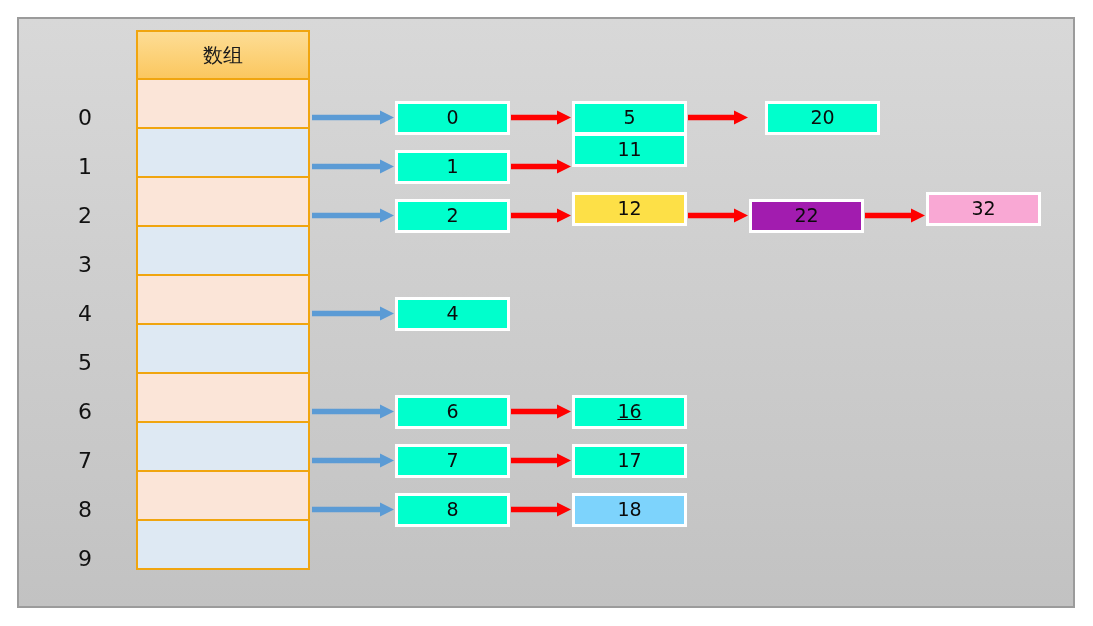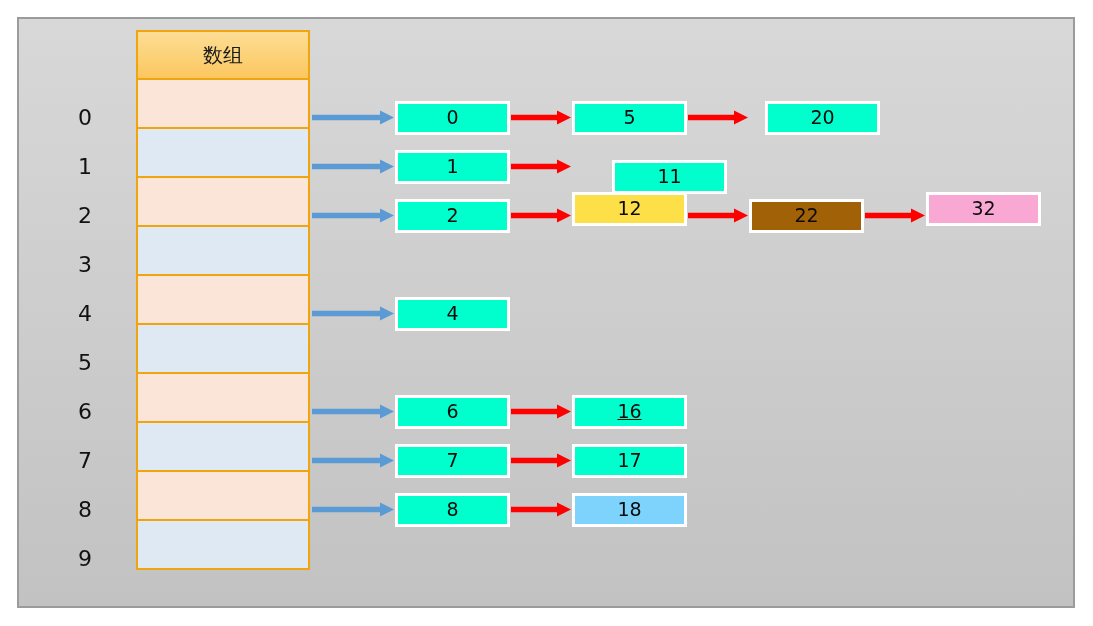--- a/index.html
+++ b/index.html
@@ -111,24 +111,24 @@
     <div class="bucket-index" style="top: 436px;">7</div>
     <div class="bucket-index" style="top: 485px;">8</div>
     <div class="bucket-index" style="top: 534px;">9</div>
   </div>
 
 <div id="nodes-layer">
     <div class="list-node" style="left: 395px; top: 100.5px; background: rgb(0, 255, 204);">0</div>
     <div class="list-node" style="left: 572px; top: 100.5px; background: rgb(0, 255, 204);">5</div>
     <div class="list-node" style="left: 749px; top: 100.5px; background: rgb(0, 255, 204); margin-left: 16px;">20</div>
     <div class="list-node" style="left: 395px; top: 149.5px; background: rgb(0, 255, 204);">1</div>
-    <div class="list-node" style="left: 572px; top: 160px; background: rgb(0, 255, 204); margin-left: 40px;">11</div>
+    <div class="list-node" style="left: 572px; top: 133px; background: rgb(0, 255, 204);">11</div>
     <div class="list-node" style="left: 395px; top: 198.5px; background: rgb(0, 255, 204);">2</div>
     <div class="list-node" style="left: 572px; top: 192px; background: #fde047;">12</div>
-    <div class="list-node" style="left: 749px; top: 198.5px; background: #a16207;">22</div>
+    <div class="list-node" style="left: 749px; top: 198.5px; background: #a21caf;">22</div>
     <div class="list-node" style="left: 926px; top: 192px; background: #f9a8d4;">32</div>
     <div class="list-node" style="left: 395px; top: 296.5px; background: rgb(0, 255, 204);">4</div>
     <div class="list-node" style="left: 395px; top: 394.5px; background: rgb(0, 255, 204);">6</div>
     <div class="list-node" style="left: 572px; top: 394.5px; background: rgb(0, 255, 204); text-decoration: underline;">16</div>
     <div class="list-node" style="left: 395px; top: 443.5px; background: rgb(0, 255, 204);">7</div>
     <div class="list-node" style="left: 572px; top: 443.5px; background: rgb(0, 255, 204);">17</div>
     <div class="list-node" style="left: 395px; top: 492.5px; background: rgb(0, 255, 204);">8</div>
     <div class="list-node" style="left: 572px; top: 492.5px; background: #7dd3fc;">18</div>
   </div>
 

